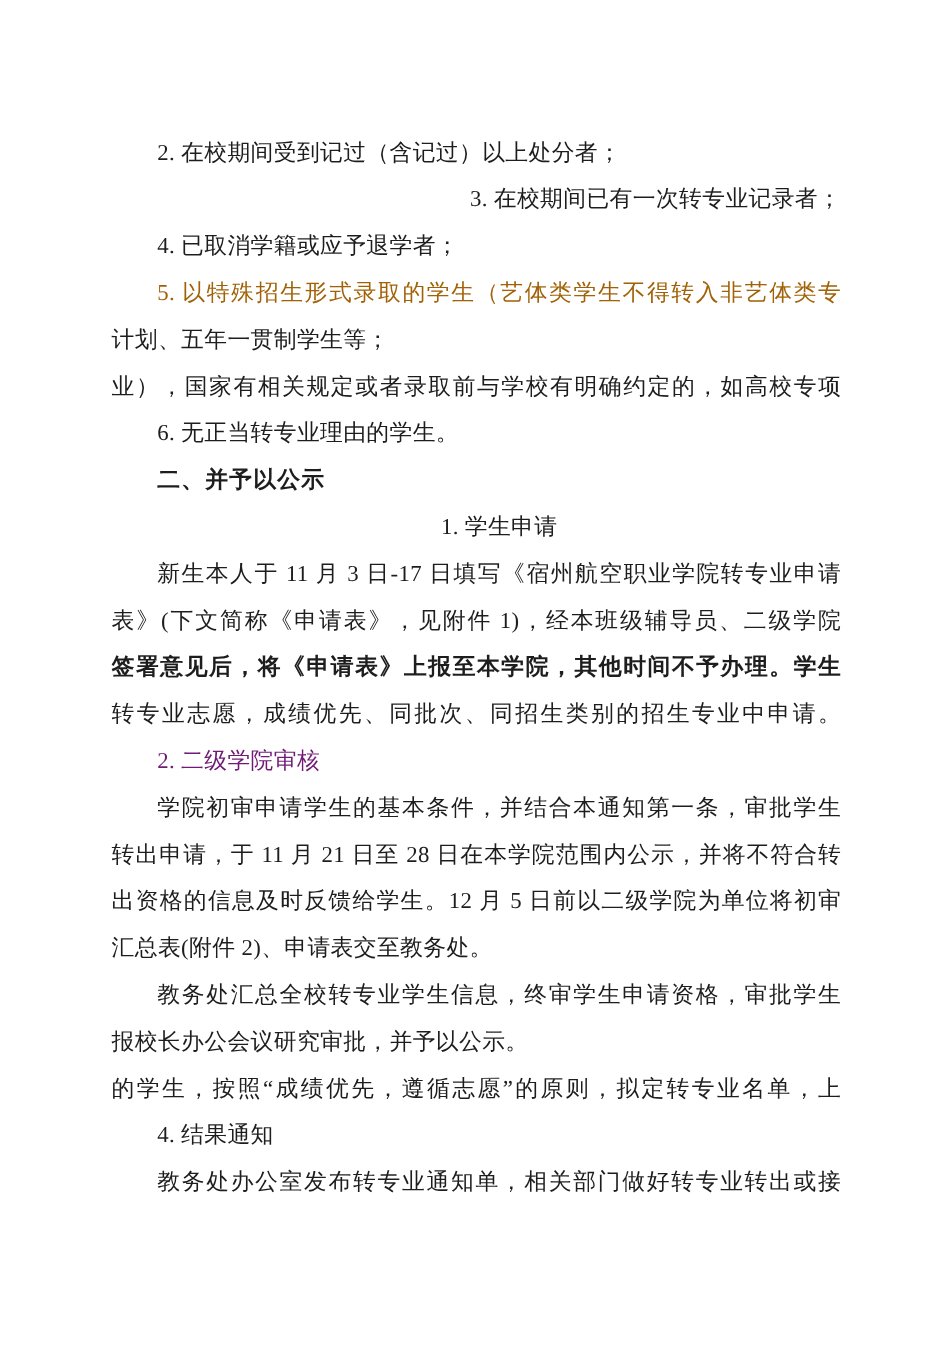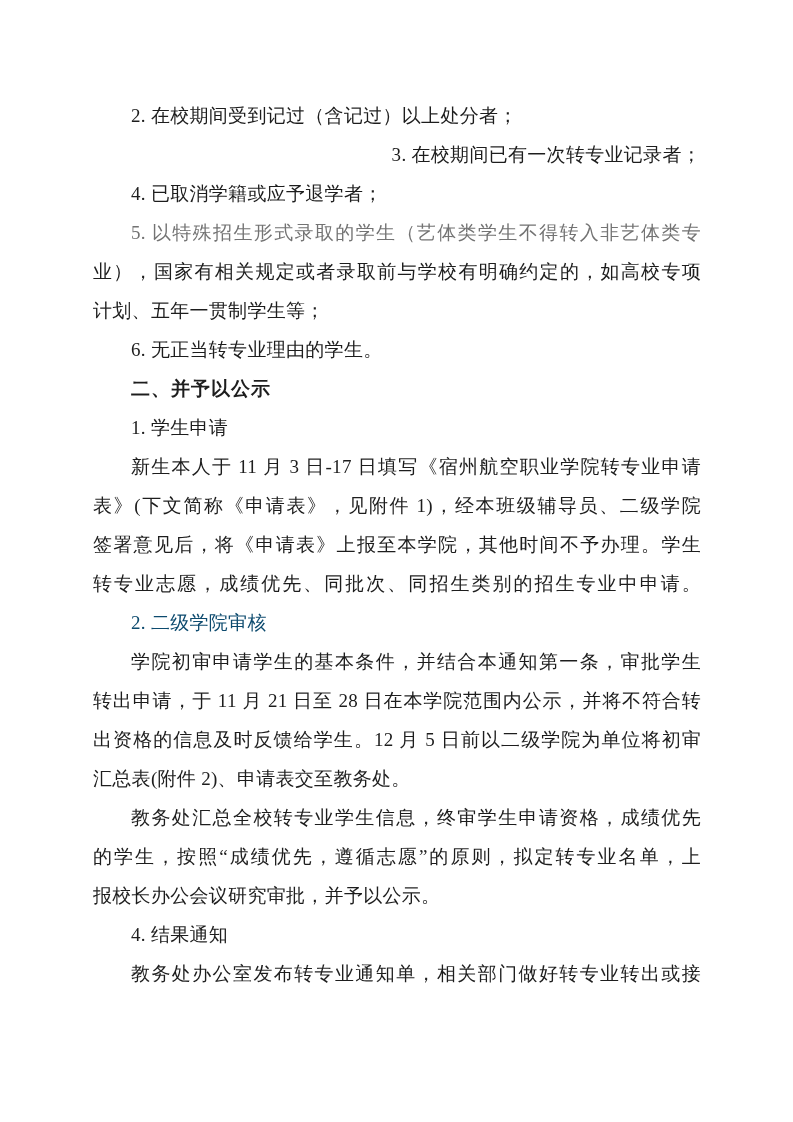--- a/index.html
+++ b/index.html
@@ -15,21 +15,21 @@
   }
   .page {
     position: relative;
     width: 793px;
     height: 1122px;
     background: #ffffff;
   }
   .doc-body {
     position: absolute;
     left: 93px;
-    top: 96px;
+    top: 108px;
     width: 608px;
   }
   .line {
     height: 39px;
     line-height: 39px;
     font-size: 19px;
     color: #1d1d1d;
     text-align: left;
     white-space: nowrap;
     letter-spacing: 0.3px;
@@ -50,34 +50,34 @@
   }
 </style>
 </head>
 <body style="background: rgb(255, 255, 255);">
 
 <div class="page">
   <div class="doc-body">
       <div class="line indent" style="color: rgb(29, 29, 29);">2. 在校期间受到记过（含记过）以上处分者；</div>
       <div class="line indent" style="color: rgb(29, 29, 29); text-align: right;">3. 在校期间已有一次转专业记录者；</div>
       <div class="line indent" style="color: rgb(29, 29, 29);">4. 已取消学籍或应予退学者；</div>
-      <div class="line indent justify" style="color: #737373;">5. 以特殊招生形式录取的学生（艺体类学生不得转入非艺体类专</div>
+      <div class="line indent justify" style="color: #a16207;">5. 以特殊招生形式录取的学生（艺体类学生不得转入非艺体类专</div>
+      <div class="line" style="color: rgb(29, 29, 29);">计划、五年一贯制学生等；</div>
       <div class="line justify" style="color: rgb(29, 29, 29);">业），国家有相关规定或者录取前与学校有明确约定的，如高校专项</div>
-      <div class="line" style="color: rgb(29, 29, 29);">计划、五年一贯制学生等；</div>
       <div class="line indent" style="color: rgb(29, 29, 29);">6. 无正当转专业理由的学生。</div>
       <div class="line indent heading" style="color: rgb(29, 29, 29);">二、并予以公示</div>
-      <div class="line indent" style="color: rgb(29, 29, 29);">1. 学生申请</div>
+      <div class="line indent" style="color: rgb(29, 29, 29); text-align: center;">1. 学生申请</div>
       <div class="line indent justify" style="color: rgb(29, 29, 29);">新生本人于 11 月 3 日-17 日填写《宿州航空职业学院转专业申请</div>
       <div class="line justify" style="color: rgb(29, 29, 29);">表》(下文简称《申请表》，见附件 1)，经本班级辅导员、二级学院</div>
-      <div class="line justify" style="color: rgb(29, 29, 29);">签署意见后，将《申请表》上报至本学院，其他时间不予办理。学生</div>
+      <div class="line justify" style="color: rgb(29, 29, 29); font-weight: bold;">签署意见后，将《申请表》上报至本学院，其他时间不予办理。学生</div>
       <div class="line justify" style="color: rgb(29, 29, 29);">转专业志愿，成绩优先、同批次、同招生类别的招生专业中申请。</div>
-      <div class="line indent" style="color: #0c4a6e;">2. 二级学院审核</div>
+      <div class="line indent" style="color: #701a75;">2. 二级学院审核</div>
       <div class="line indent justify" style="color: rgb(29, 29, 29);">学院初审申请学生的基本条件，并结合本通知第一条，审批学生</div>
       <div class="line justify" style="color: rgb(29, 29, 29);">转出申请，于 11 月 21 日至 28 日在本学院范围内公示，并将不符合转</div>
       <div class="line justify" style="color: rgb(29, 29, 29);">出资格的信息及时反馈给学生。12 月 5 日前以二级学院为单位将初审</div>
       <div class="line" style="color: rgb(29, 29, 29);">汇总表(附件 2)、申请表交至教务处。</div>
-      <div class="line indent justify" style="color: rgb(29, 29, 29);">教务处汇总全校转专业学生信息，终审学生申请资格，成绩优先</div>
+      <div class="line indent justify" style="color: rgb(29, 29, 29);">教务处汇总全校转专业学生信息，终审学生申请资格，审批学生</div>
+      <div class="line" style="color: rgb(29, 29, 29);">报校长办公会议研究审批，并予以公示。</div>
       <div class="line justify" style="color: rgb(29, 29, 29);">的学生，按照“成绩优先，遵循志愿”的原则，拟定转专业名单，上</div>
-      <div class="line" style="color: rgb(29, 29, 29);">报校长办公会议研究审批，并予以公示。</div>
       <div class="line indent" style="color: rgb(29, 29, 29);">4. 结果通知</div>
       <div class="line indent justify" style="color: rgb(29, 29, 29);">教务处办公室发布转专业通知单，相关部门做好转专业转出或接</div>
     </div>
 </div>
 
 </body></html>

